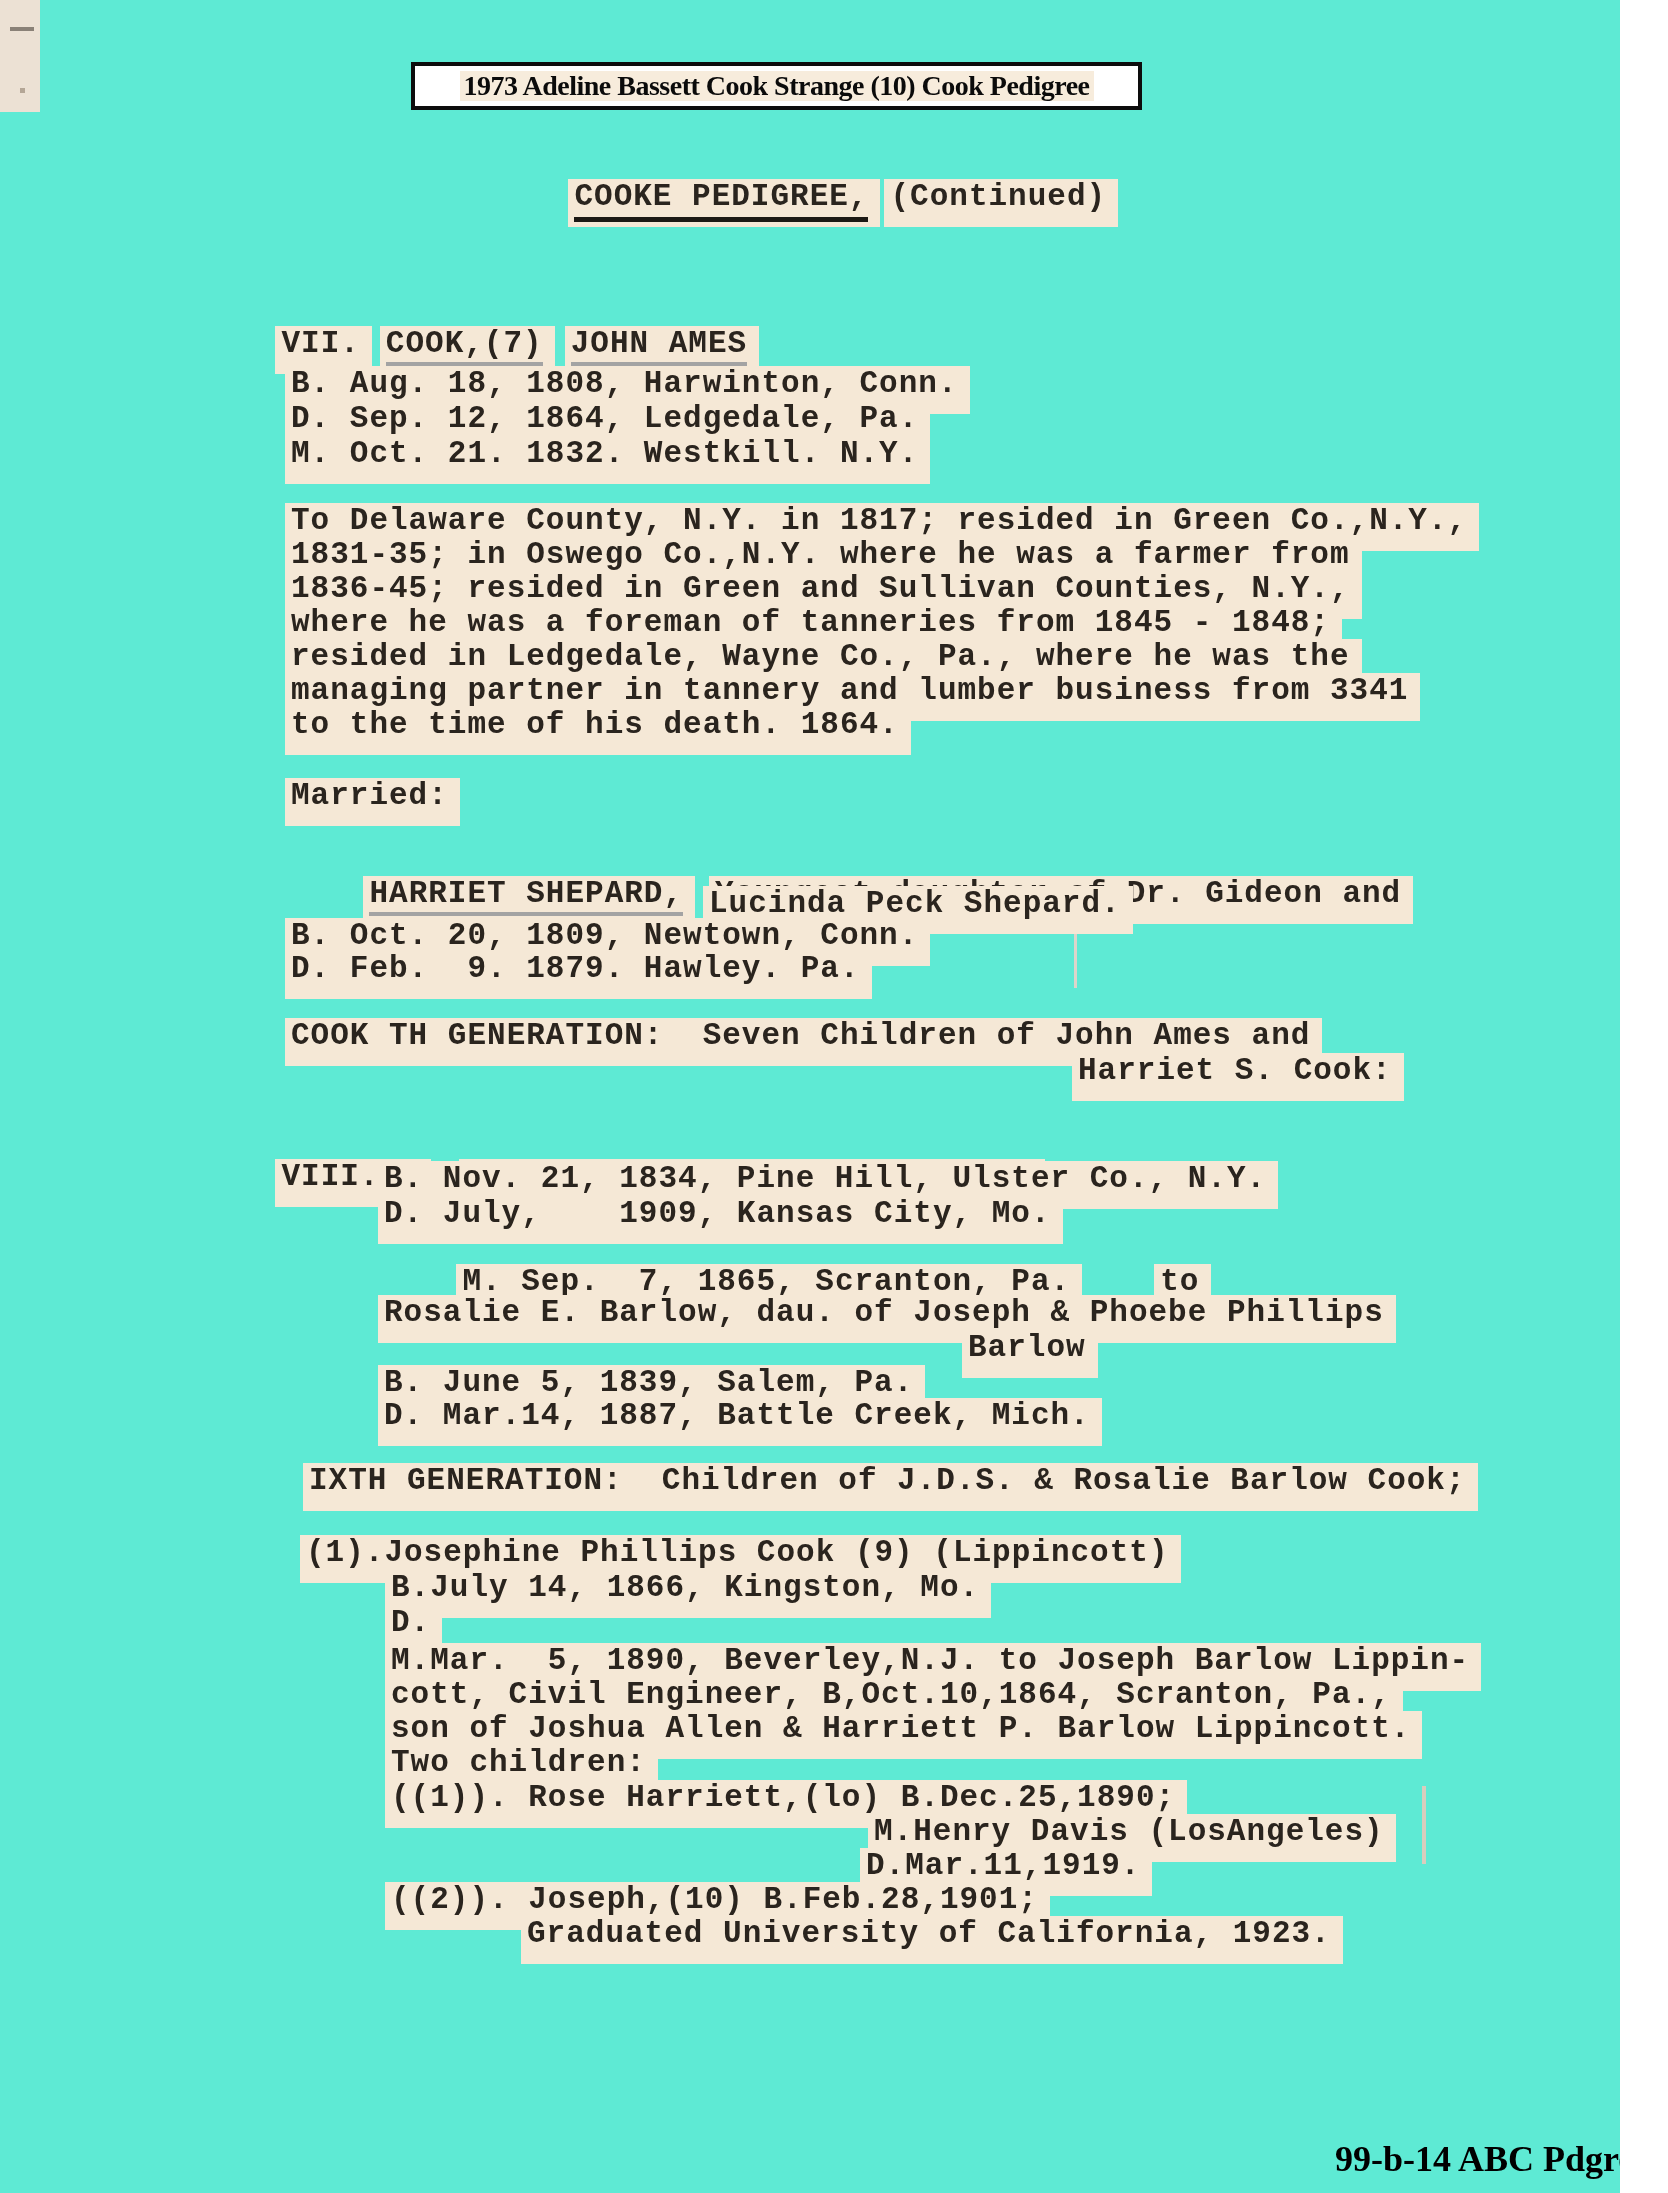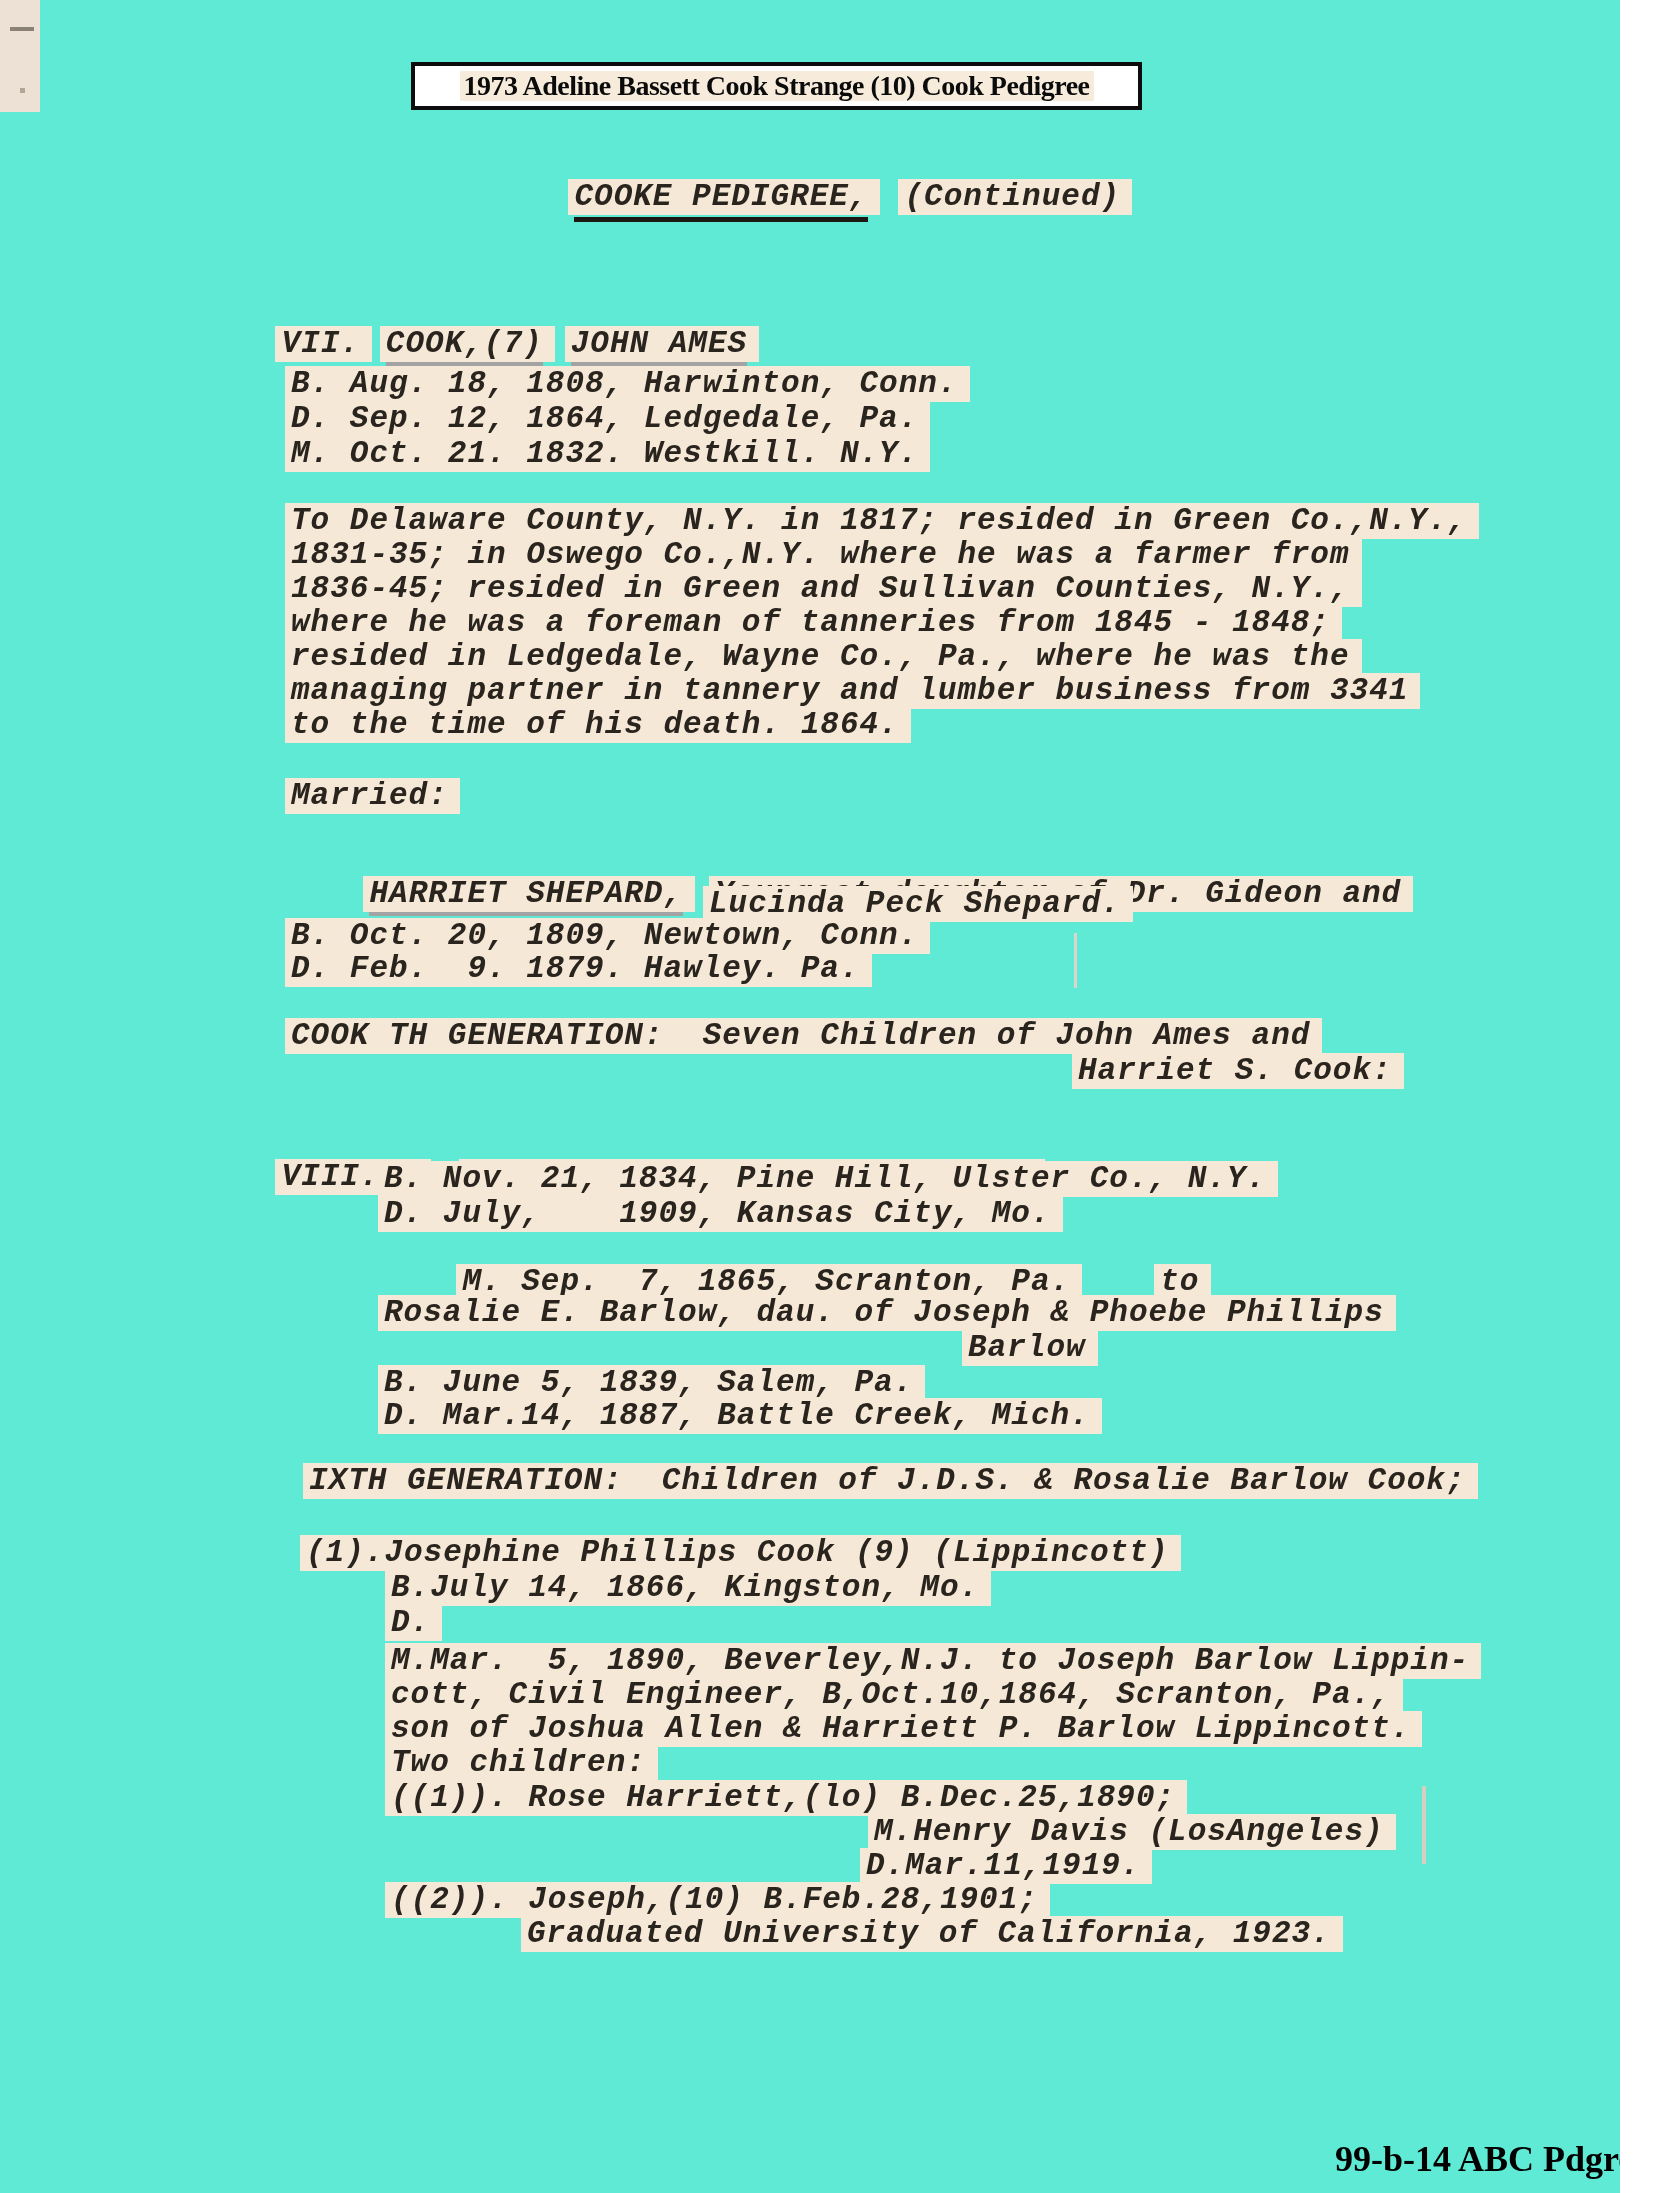--- a/index.html
+++ b/index.html
@@ -19,23 +19,22 @@
   
   .line {
     position: absolute;
     white-space: pre;
     font: 700 31px/33px "Liberation Mono", monospace;
     letter-spacing: 1px;
     color: #2a241e;
   }
   .hl {
     background: #f5e8d6;
-    padding: 1px 12px 2px 6px;
+    padding: 1px 12px 14px 6px;
     display: inline-block;
-    font-style: italic;
   }
   .u {
     border-bottom: 4px solid #a3a3a3;
     padding-bottom: 1px;
   }
   .u-heavy {
     border-bottom: 5px solid #1c1914;
     padding-bottom: 3px;
   }
   
@@ -82,21 +81,21 @@
   <div class="artifact corner-speck-1"></div>
   <div class="artifact corner-speck-2"></div>
   <div class="artifact vline-1"></div>
   <div class="artifact vline-2"></div>
 
   <div class="stamp-box">
     <span class="stamp-text">1973 Adeline Bassett Cook Strange (10) Cook Pedigree</span>
   </div>
 
   <div class="line" style="left:490px;top:146px">
-    <span class="hl"><span class="u-heavy">COOKE PEDIGREE,</span></span><span class="hl" style="margin-left:18px">(Continued)</span>
+    <span class="hl"><span class="u-heavy">COOKE PEDIGREE,</span></span><span class="hl" style="margin-left:4px">(Continued)</span>
   </div>
 
   <div class="line" style="left:197px;top:293px">
     <span class="hl">VII.</span><span class="hl" style="margin-left:8px"><span class="u">COOK,(7)</span></span><span class="hl" style="margin-left:10px"><span class="u">JOHN AMES</span></span>
   </div>
 
   <div class="line" style="left:285px;top:366px"><span class="hl">B. Aug. 18, 1808, Harwinton, Conn.</span></div>
   <div class="line" style="left:285px;top:401px"><span class="hl">D. Sep. 12, 1864, Ledgedale, Pa.</span></div>
   <div class="line" style="left:285px;top:436px"><span class="hl">M. Oct. 21. 1832. Westkill. N.Y.</span></div>
 

